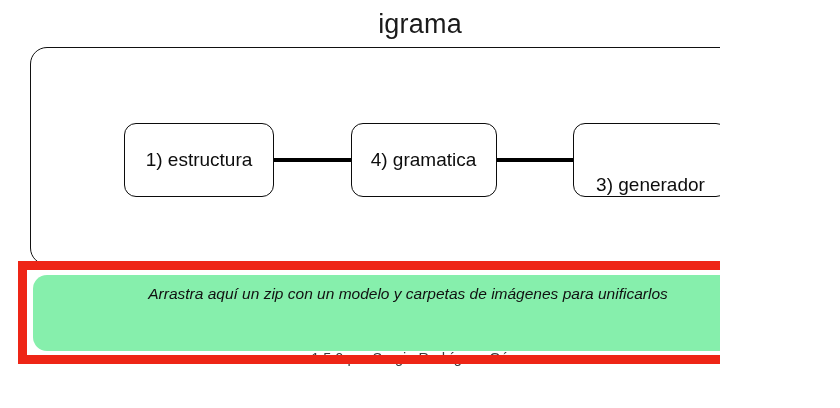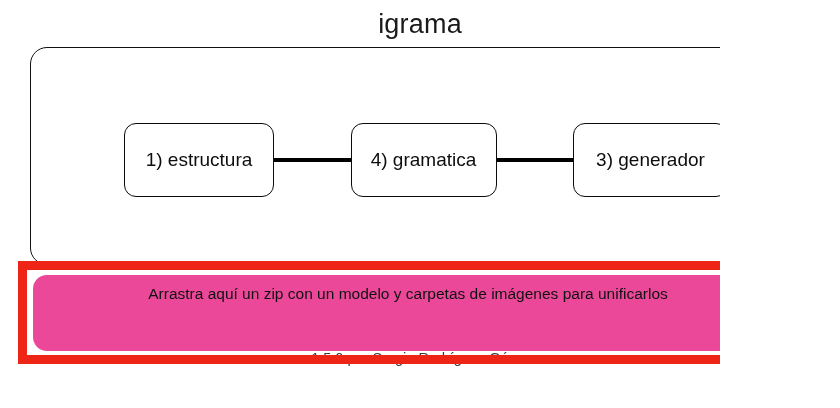--- a/index.html
+++ b/index.html
@@ -67,21 +67,21 @@
     display: flex;
     align-items: center;
     justify-content: center;
     font-size: 19px;
     color: #0d0d0d;
     white-space: nowrap;
     padding: 0 10px;
   }
   .step-box.w1 { width: 150px; }
   .step-box.w2 { width: 146px; }
-  .step-box.w3 { width: 155px; }
+  .step-box.w3 { width: 155px; align-items: flex-end; }
   .connector {
     flex: 1 1 auto;
     height: 3.4px;
     background: #000000;
     min-width: 18px;
   }
 
   
   .drop-highlight {
     position: absolute;
@@ -95,22 +95,23 @@
   }
 
   
   .drop-zone {
     position: absolute;
     left: 33px;
     top: 275px;
     width: 750px;
     height: 76px;
     box-sizing: border-box;
-    background: #ec4899;
+    background: #86efac;
     border-radius: 14px;
+    font-style: italic;
   }
   .drop-zone-label {
     position: absolute;
     left: 0;
     top: 9px;
     width: 750px;
     text-align: center;
     font-size: 15.5px;
     line-height: 20px;
     color: #111111;

